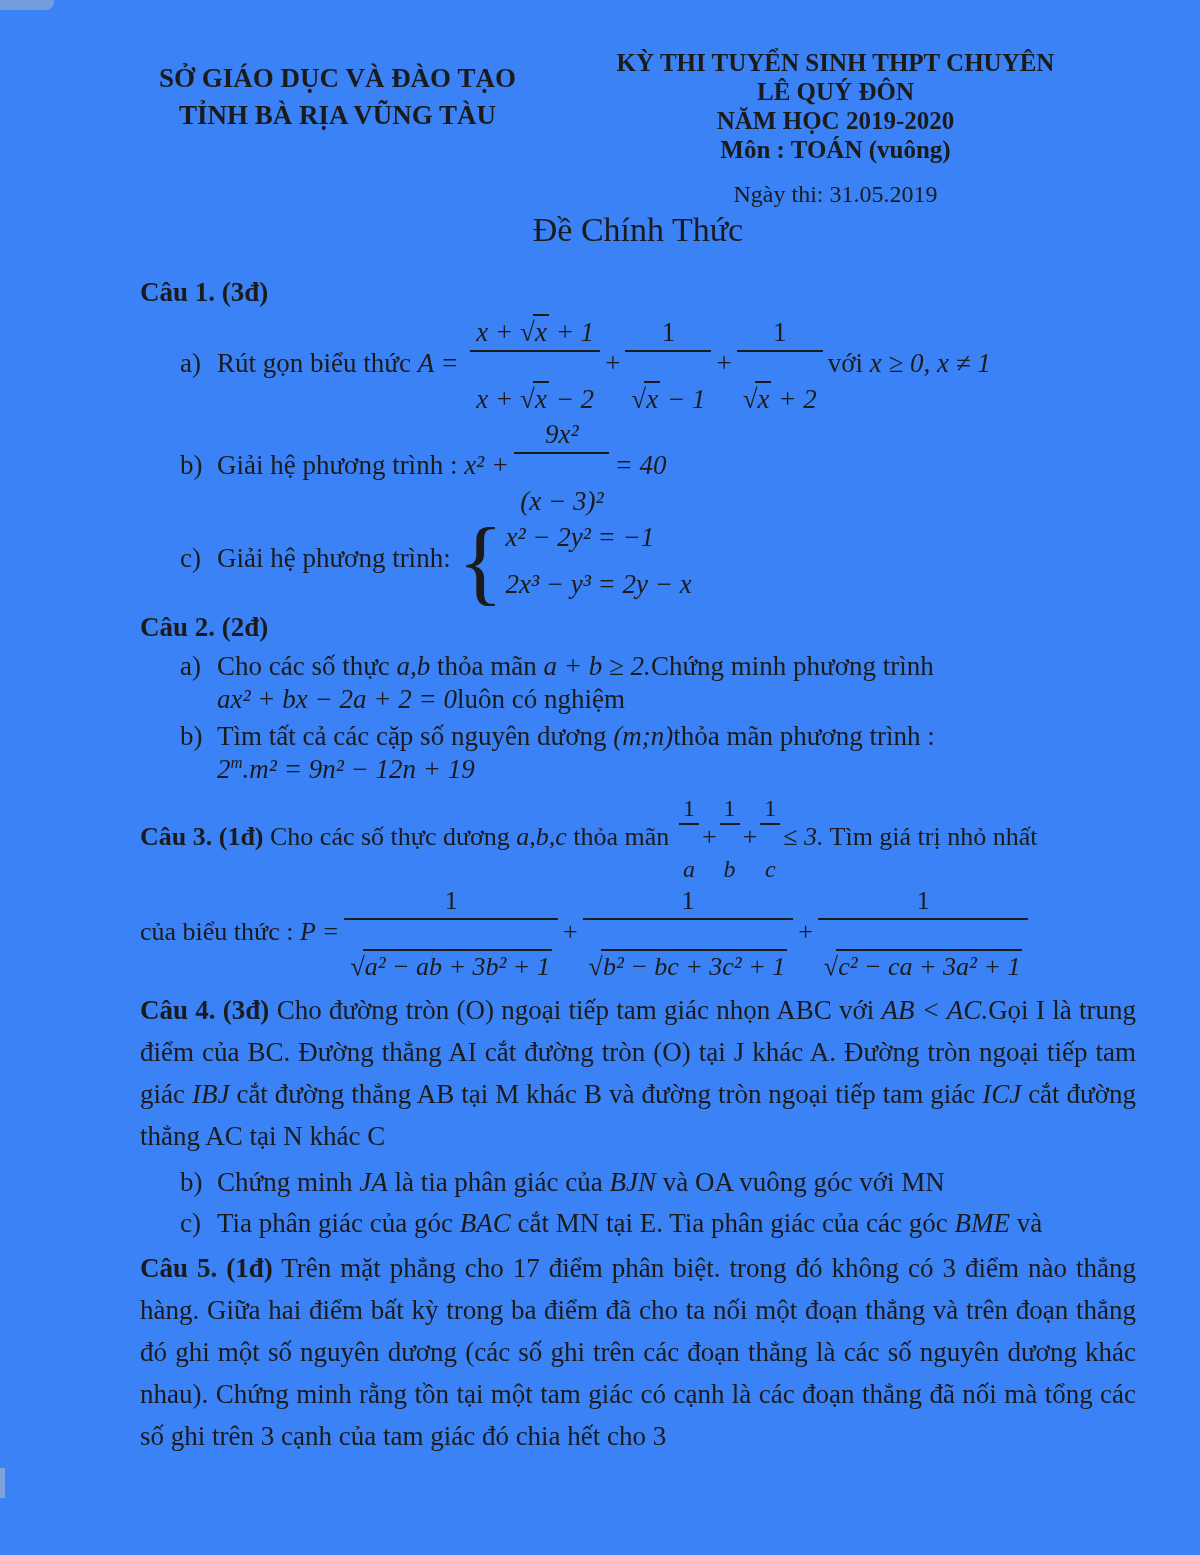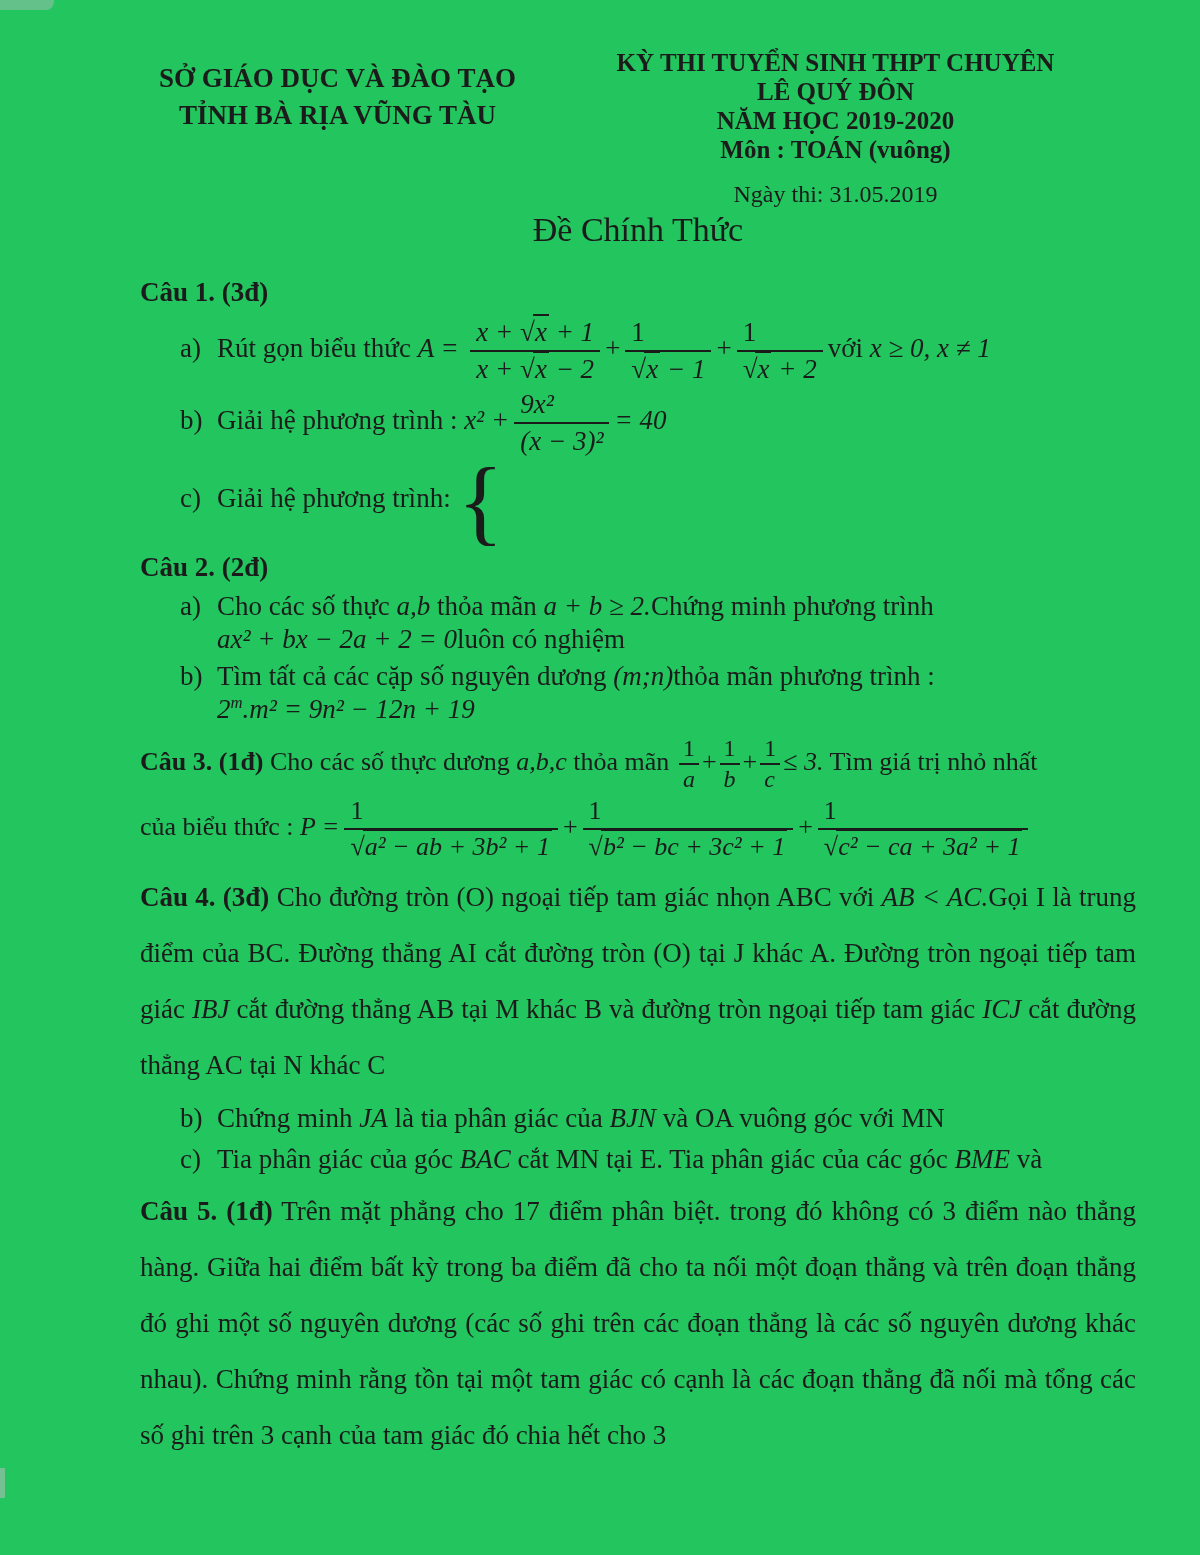--- a/index.html
+++ b/index.html
@@ -1,19 +1,19 @@
 <!DOCTYPE html>
 <html><head>
 <meta charset="utf-8">
 <style>
   * { margin:0; padding:0; box-sizing:border-box; }
   html,body { background:#e8e8e8; }
   .page {
     position:relative; width:1200px; height:1555px; margin:0 auto;
-    background:#22c55e; color:#1b1b1b; overflow:hidden;
+    background:#3b82f6; color:#1b1b1b; overflow:hidden;
     font-family:"Liberation Serif","DejaVu Serif",serif;
     font-size:27px;
   }
   .inner { padding:48px 64px 0 140px; }
 
   
   .hdr { display:flex; }
   .hdr-left { width:395px; text-align:center; font-weight:bold; font-size:27px; line-height:37px; padding-top:12px; }
   .hdr-right { flex:1; text-align:center; font-weight:bold; font-size:25px; line-height:29px; }
   .hdr-right .regular { font-weight:normal; font-size:24px;margin-top:16px; }
@@ -21,36 +21,36 @@
 
   
   .b  { font-weight:bold; }
   .mi { font-style:italic; }
   .qheading { font-weight:bold; margin-top:28px; }
   .item { padding-left:40px; margin-top:8px; }
   .ilabel { display:inline-block; width:37px; }
   .cont2 { padding-left:77px; margin-top:2px; }
 
   
-  .frac { display:inline-flex; flex-direction:column; vertical-align:middle; text-align:left; margin:0 5px; }
+  .frac { display:inline-flex; flex-direction:column; vertical-align:middle; text-align:center; margin:0 5px;gap:30px; }
   .frac > .num { display:block; border-bottom:2px solid #1b1b1b; padding:1px 6px 2px; }
   .frac > .den { display:block; padding:2px 6px 1px; }
   .frac.small { font-size:24px; margin:0 3px; }
   .frac.small > .num { padding:0 4px 1px; }
   .frac.small > .den { padding:1px 4px 0; }
   .sqrt { white-space:nowrap; }
   .sqrt-sym { font-style:normal; letter-spacing:-2px; }
   .rad { border-top:2px solid #1b1b1b; padding:1px 2px 0; }
   sup { font-size:0.62em; line-height:0; vertical-align:super; }
   .sys { display:inline-flex; align-items:center; vertical-align:middle; }
   .brace { font-size:96px; font-weight:400; line-height:0.85; margin-right:2px; }
   .sys .eqs { display:inline-flex; flex-direction:column; row-gap:16px; text-align:left; }
 
   
-  .para { margin-top:6px; text-align:justify; line-height:56px; }
+  .para { margin-top:6px; text-align:justify; line-height:42px; }
   .q3p  { margin-top:10px; font-size:26px; white-space:nowrap; }
   .q3l2 { margin-top:2px; font-size:26px; white-space:nowrap; }
 
   
   .artifact { position:absolute; background:#b9bdc2; }
   .artifact.a1 { left:0; top:0; width:54px; height:10px; opacity:.45; border-radius:0 0 8px 0; }
   .artifact.a2 { left:0; top:1468px; width:5px; height:30px; opacity:.55; }
 </style>
 </head>
 <body>
@@ -99,20 +99,24 @@
       <span class="mi">x² +</span><span class="frac">
         <span class="num mi">9x²</span>
         <span class="den mi">(x − 3)²</span>
       </span><span class="mi">= 40</span>
     </div>
 
     <div class="item" style="margin-top:2px;">
       <span class="ilabel">c)</span><span>Giải hệ phương trình:</span>
       <span class="sys">
         <span class="brace">{</span>
+        <span class="eqs">
+          <span class="mi">x² − 2y² = −1</span>
+          <span class="mi">2x³ − y³ = 2y − x</span>
+        </span>
       </span>
     </div>
 
     <div class="qheading" style="margin-top:10px;">Câu 2. (2đ)</div>
 
     <div class="item">
       <span class="ilabel">a)</span><span>Cho các số thực</span>
       <span class="mi">a,b</span>
       <span>thỏa mãn</span>
       <span class="mi">a + b ≥ 2.</span><span>Chứng minh phương trình</span>

